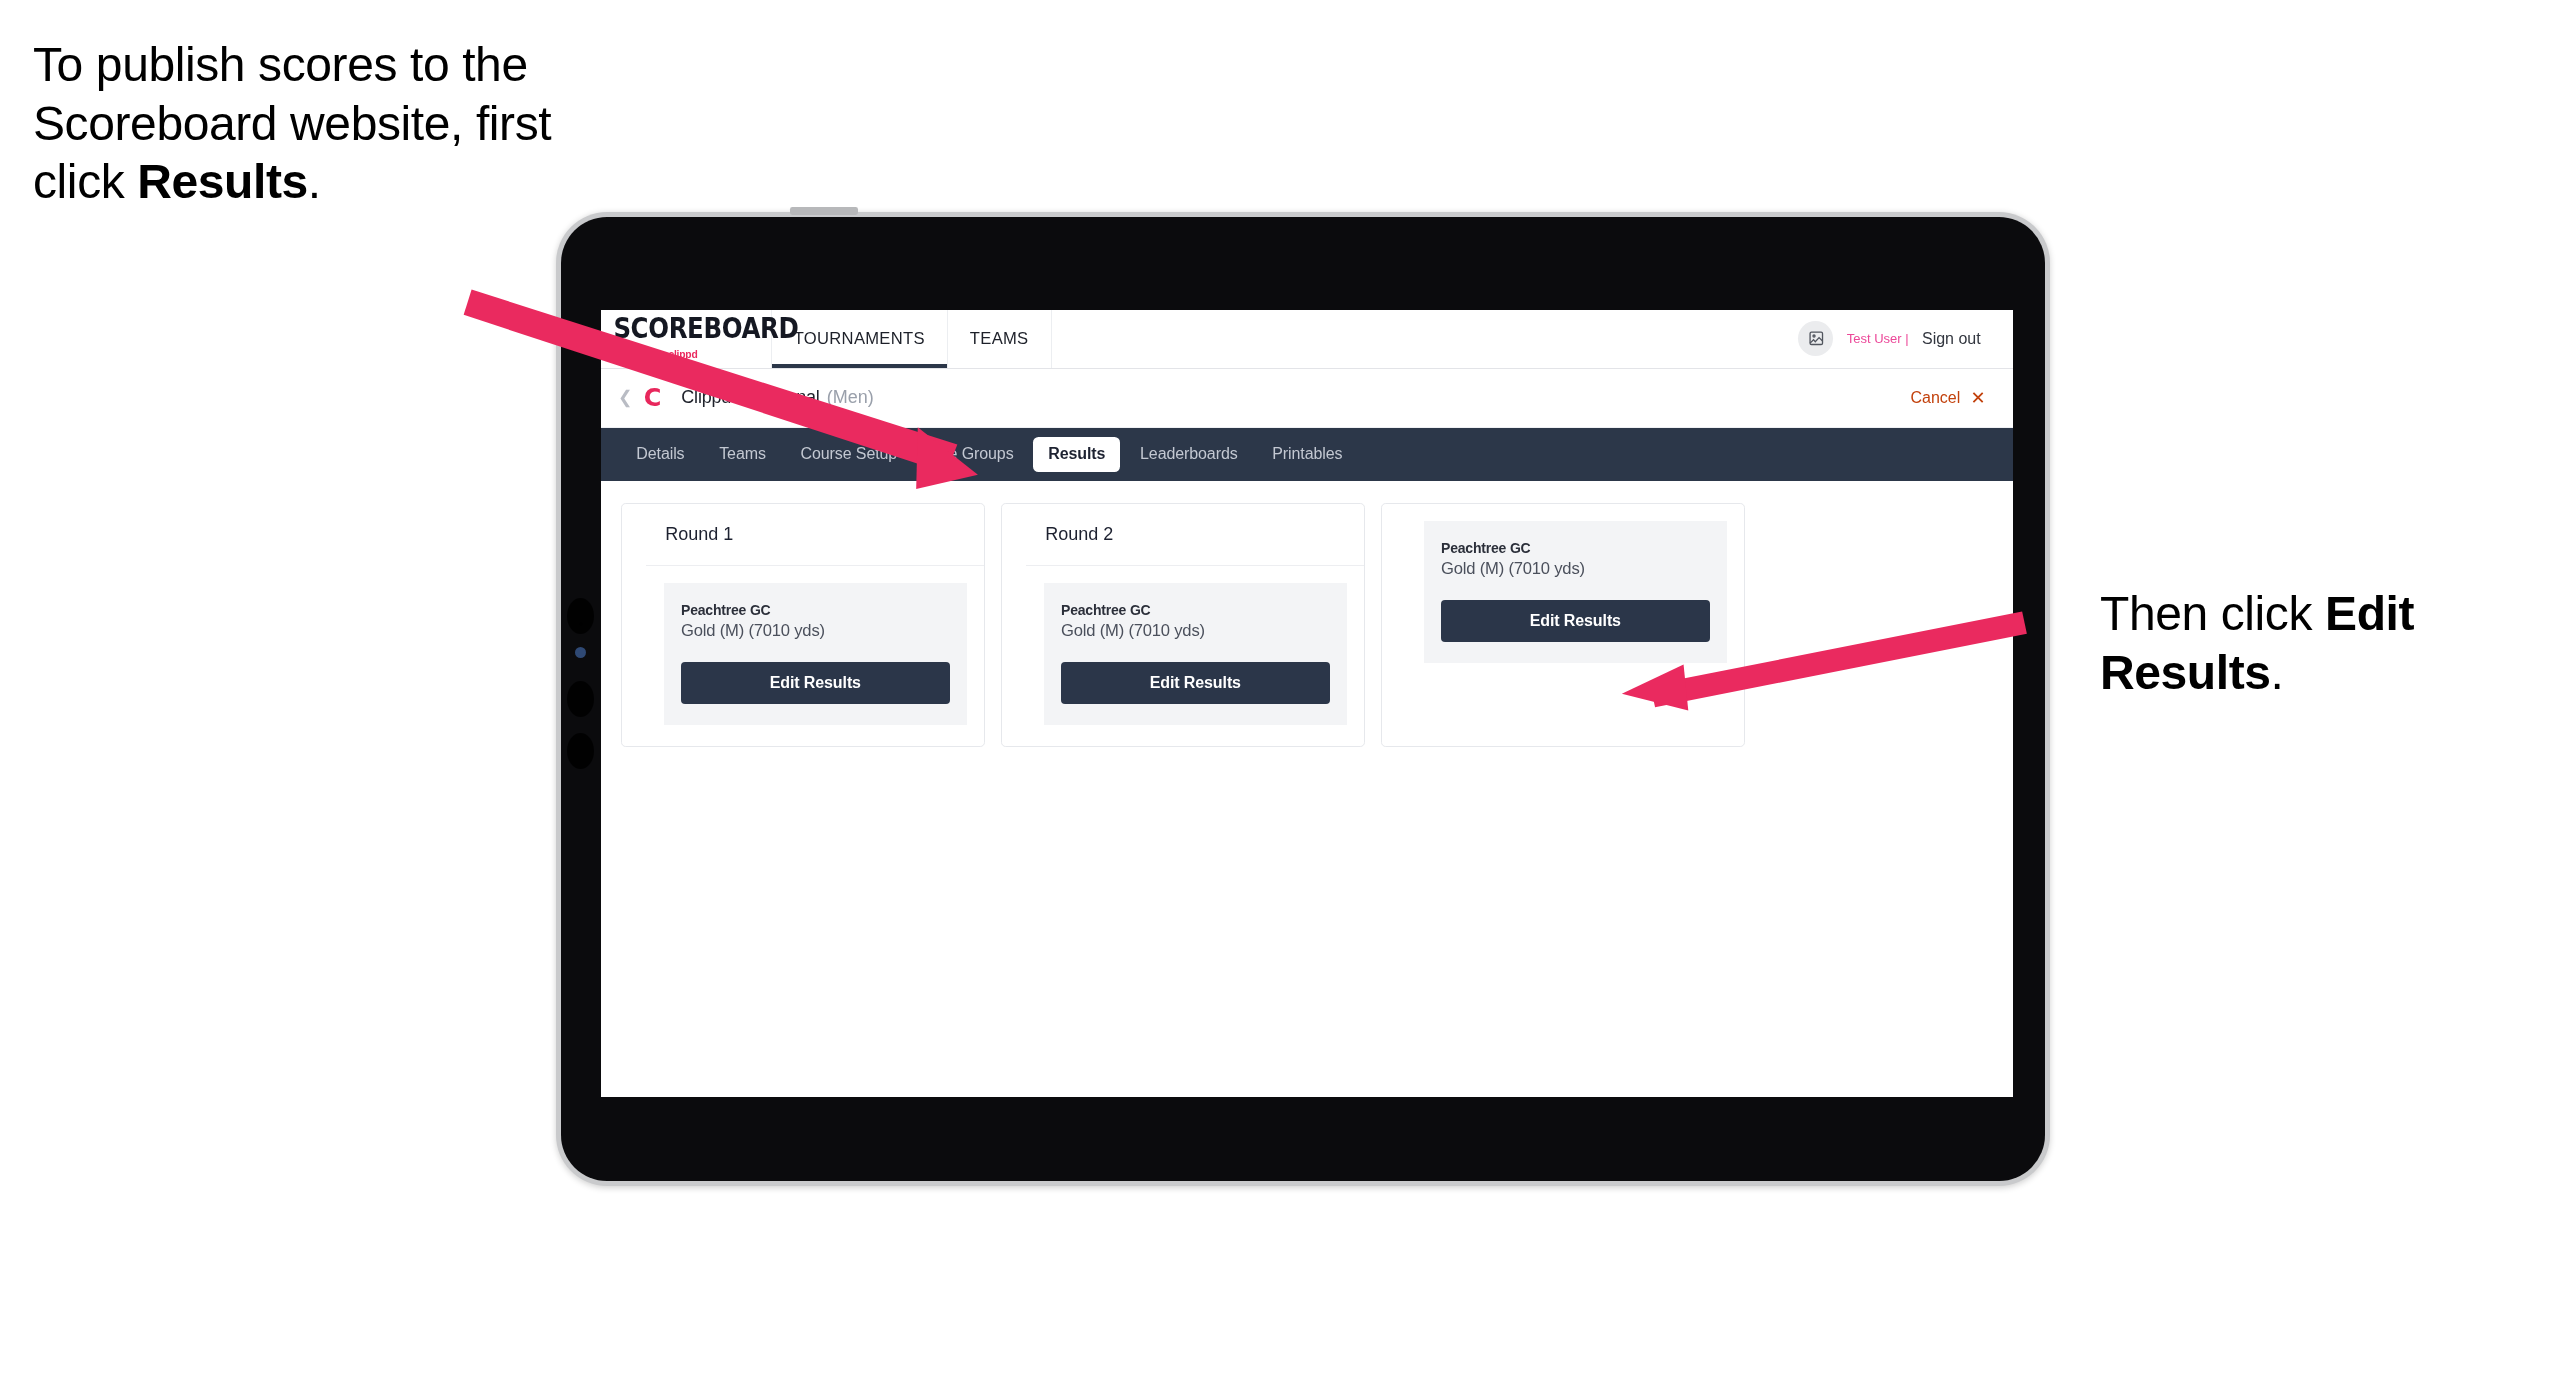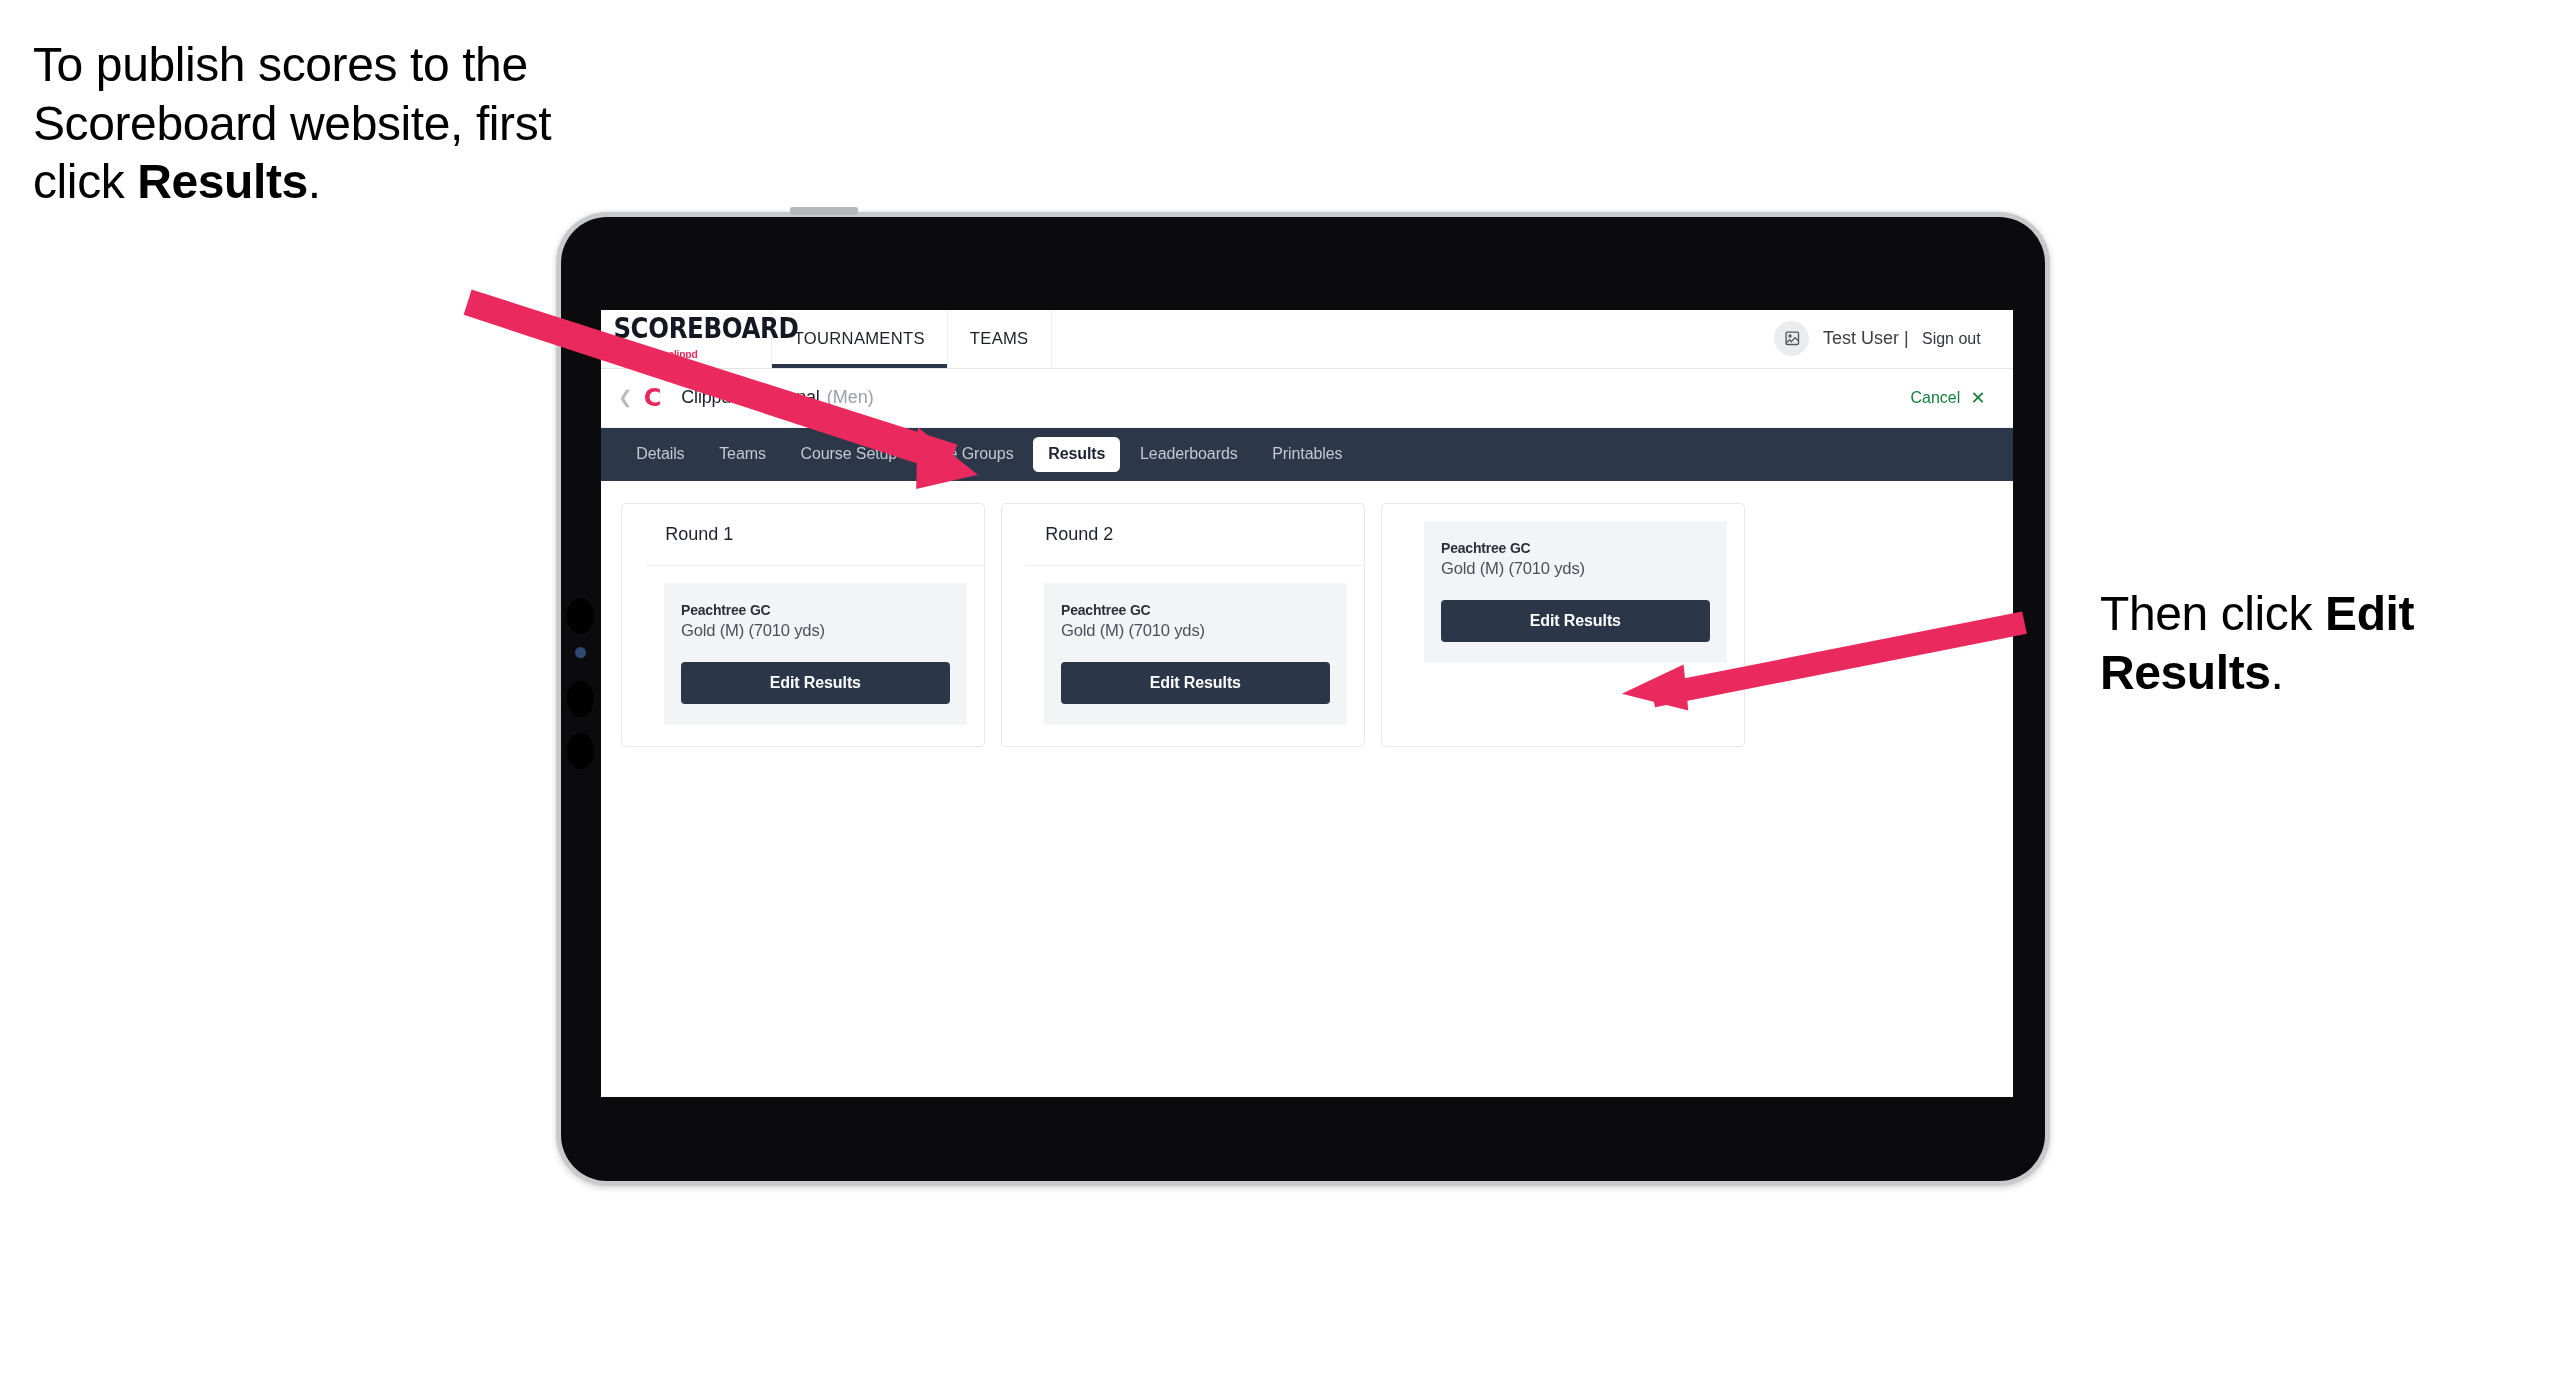--- a/index.html
+++ b/index.html
@@ -119,21 +119,21 @@
   #appbar-user {
     display: flex; align-items: center; gap: 13.4px;
     padding-right: 32px;
   }
   #avatar {
     width: 35px; height: 35px; border-radius: 50%;
     background: #ebecee;
     display: flex; align-items: center; justify-content: center;
   }
   #avatar svg { width: 16.6px; height: 16.6px; }
-  #user-name { font-size: 18px; color: #404040; }
+  #user-name { font-size: 13px; color: #ec4899; }
   #sign-out  { font-size: 16px; color: #32363f; cursor: pointer; }
 
   
   #crumb {
     height: 59px;
     background: #ffffff;
     display: flex; align-items: center;
     padding: 0 27px 0 17.4px;
     border-bottom: 0.8px solid #eff0f3;
   }
@@ -144,21 +144,21 @@
   #crumb-logo {
     font-family: "DejaVu Sans", sans-serif;
     font-weight: 700; font-size: 24px; color: #e8275c;
     margin-right: 20px; line-height: 1;
   }
   #crumb-title { font-size: 18px; color: #20232c; letter-spacing: -0.2px; }
   #crumb-sub   { font-size: 18px; color: #9aa0ab; margin-left: 7.1px; }
   #crumb-spacer { flex: 1; }
   #crumb-cancel {
     display: flex; align-items: flex-start; gap: 10.3px;
-    font-size: 16px; color: #15803d; cursor: pointer;
+    font-size: 16px; color: #c2410c; cursor: pointer;
   }
   #crumb-cancel .x-ico { font-size: 18px; line-height: 1; }
 
   
   #sectionnav {
     height: 53px;
     background: #2c3749;
     display: flex; align-items: center;
     padding: 0 20.6px;
     gap: 4.7px;

